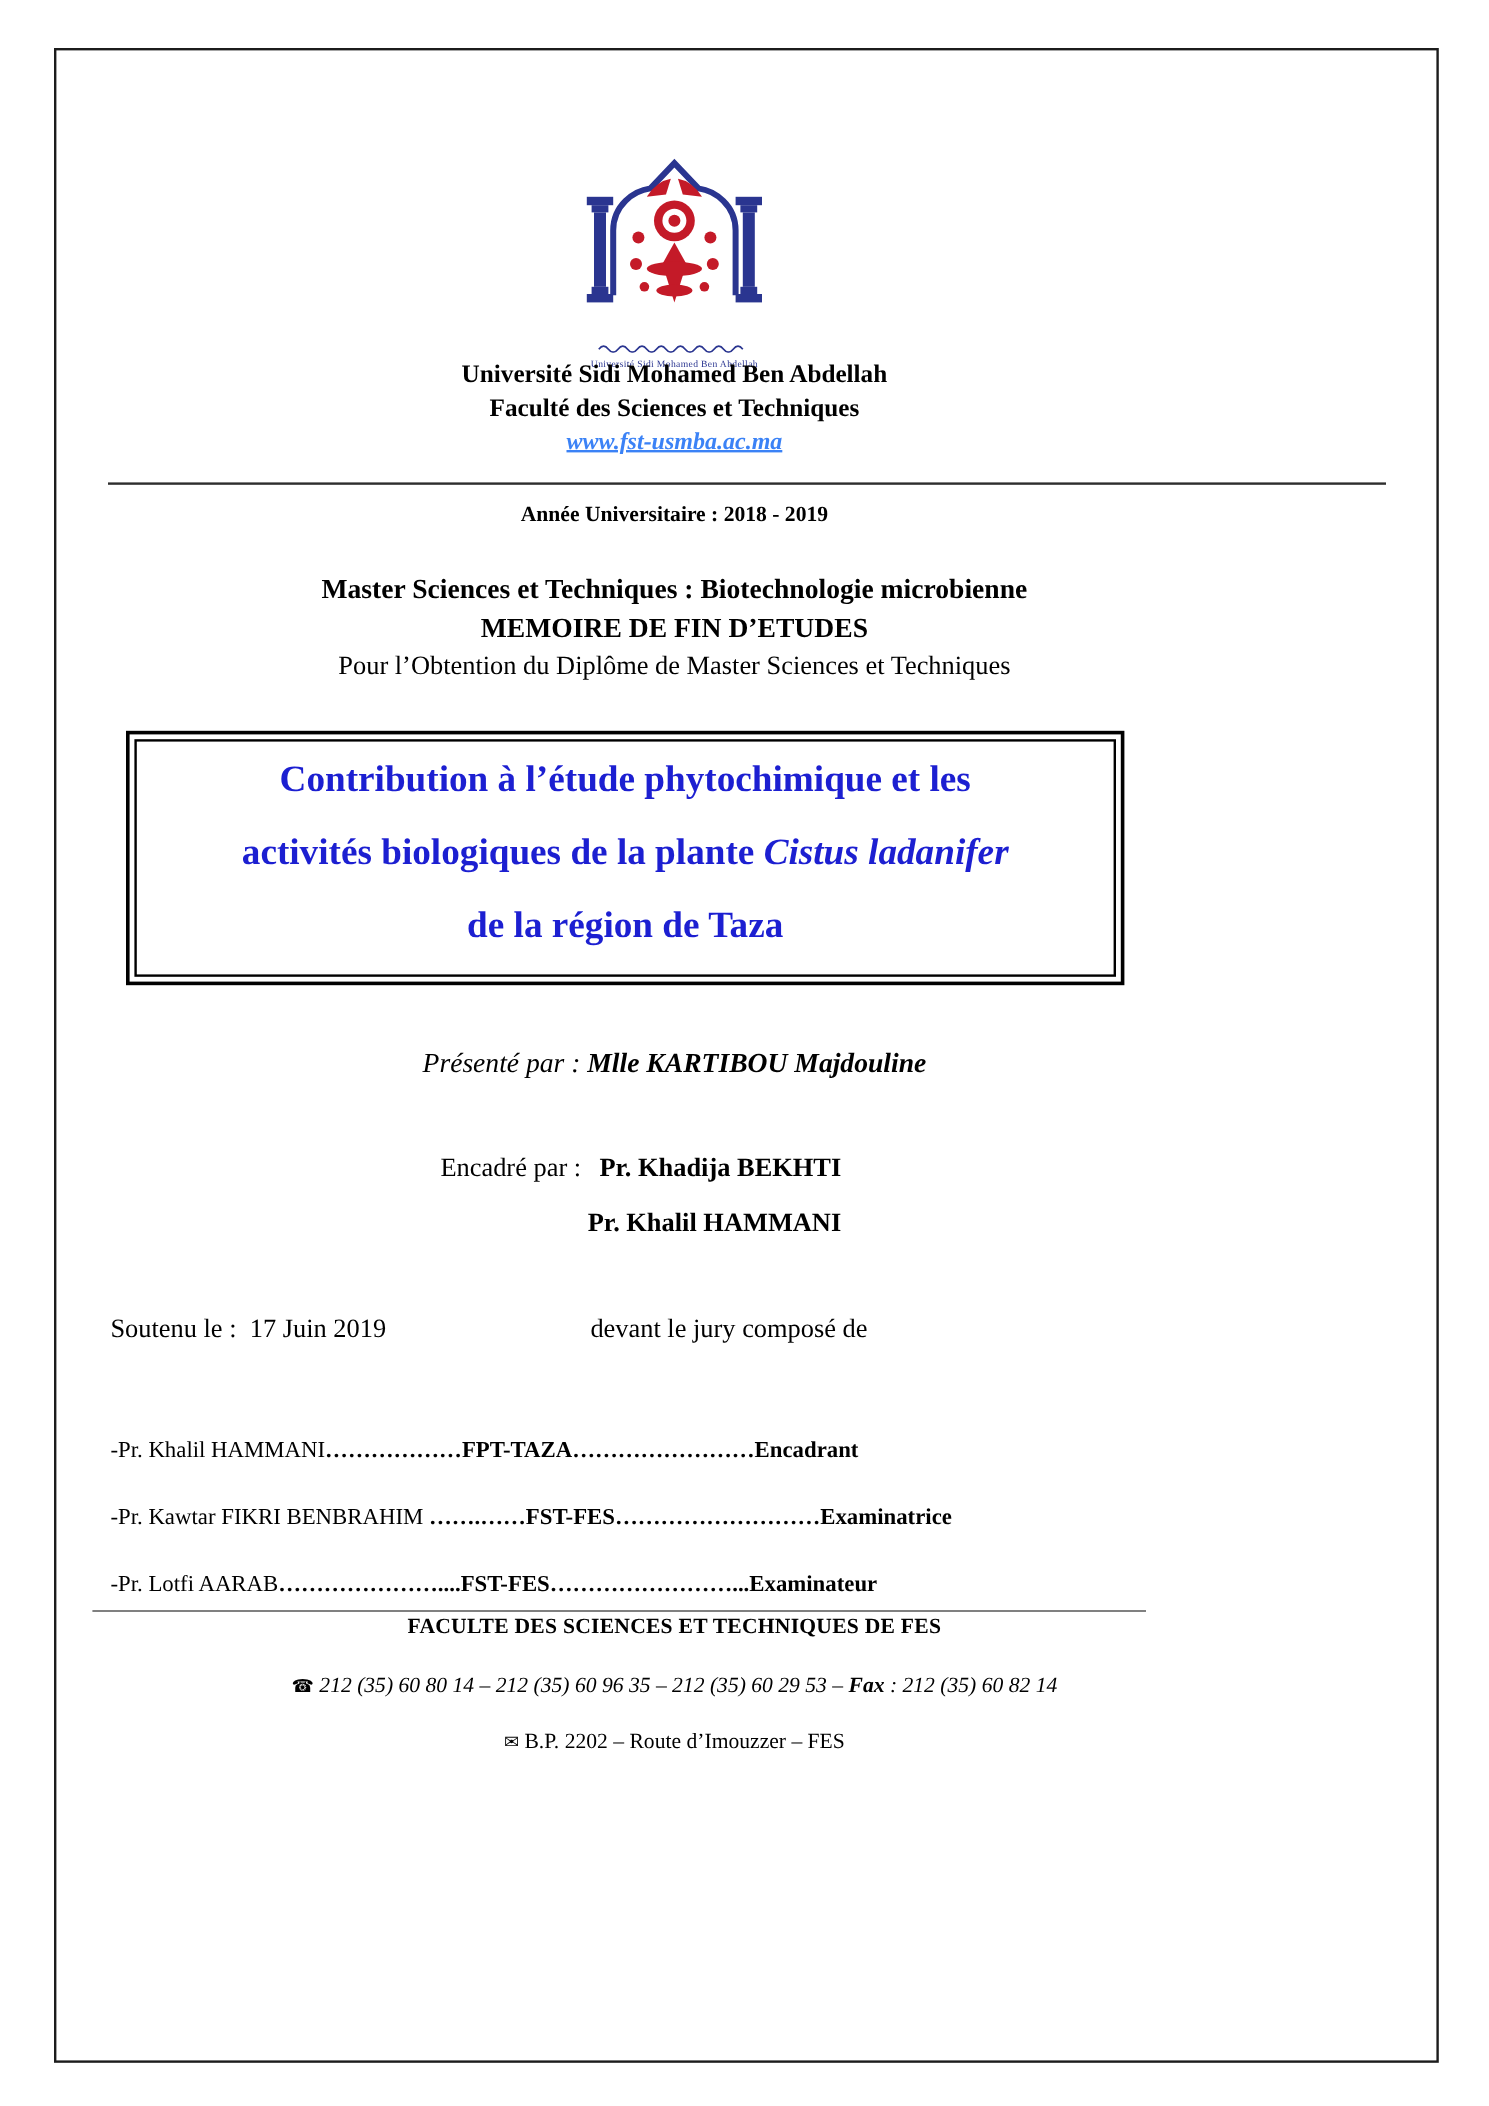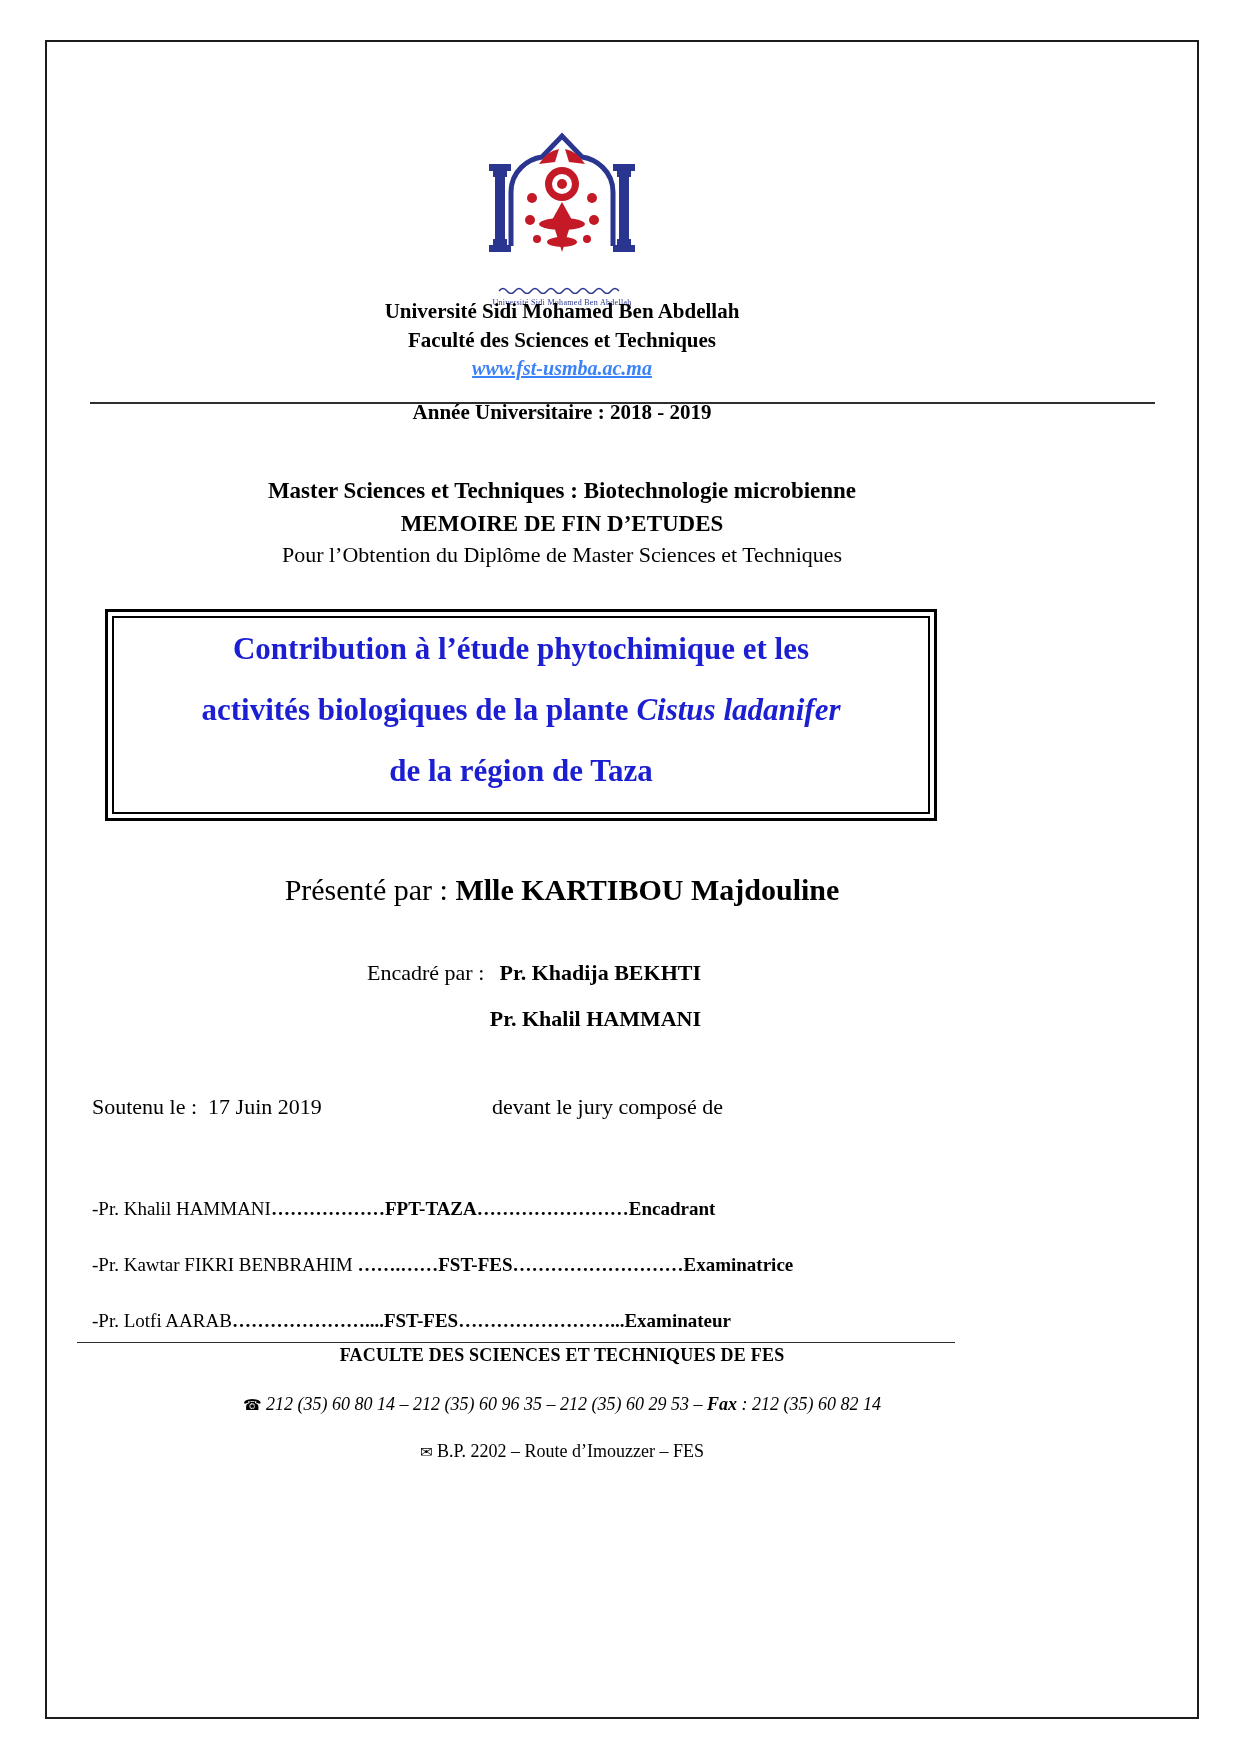--- a/index.html
+++ b/index.html
@@ -31,40 +31,40 @@
   .site  { top: 315px; font-size: 20px; }
   .site .link {
     color: #3b82f6; font-weight: bold; font-style: italic;
     text-decoration: underline; cursor: pointer;
   }
 
   .hr { height: 0; border-top: 2px solid #2e2e2e; }
   .hr1 { top: 360px; left: 43px; width: 1065px; }
   .hr2 { top: 1300px; left: 30px; width: 878px; border-top-width: 1.5px; }
 
-  .annee   { top: 358px; font-size: 21px; font-weight: bold; }
+  .annee   { top: 376px; font-size: 18px; font-weight: bold; }
   .master  { top: 436px; font-size: 23px; font-weight: bold; }
   .memoire { top: 469px; font-size: 23px; font-weight: bold; }
   .diploma { top: 500px; font-size: 22px; }
 
   
   .title-box-outer {
     left: 58px; top: 567px; width: 832px; height: 212px;
     border: 3px solid #000; padding: 4px; box-sizing: border-box;
   }
   .title-box-inner {
     border: 2px solid #000; height: 100%; box-sizing: border-box;
     text-align: center; padding-top: 0;
   }
   .title-line {
     font-size: 31px; font-weight: bold; color: #1c1fd1; line-height: 61px;
   }
   .title-line .italic { font-style: italic; }
 
-  .presente { top: 831px; font-size: 30px; }
+  .presente { top: 831px; font-size: 23px; font-style: italic; }
   .encadre  { top: 908px; left: 320px; font-size: 22px; }
   .encadre-grid { display: flex; }
   .encadre-names { font-weight: bold; line-height: 46px; text-align: right; }
   .encadre-label { line-height: 46px; }
 
   .soutenu { top: 1052px; left: 45px; width: 1000px; font-size: 22px; }
   .soutenu .jury-intro { position: absolute; left: 400px; top: 0; }
 
   .jury-row { left: 45px; font-size: 19px; white-space: nowrap; }
   .jr0 { top: 1100px; } .jr1 { top: 1156px; } .jr2 { top: 1212px; } .jr3 { top: 1268px; }

